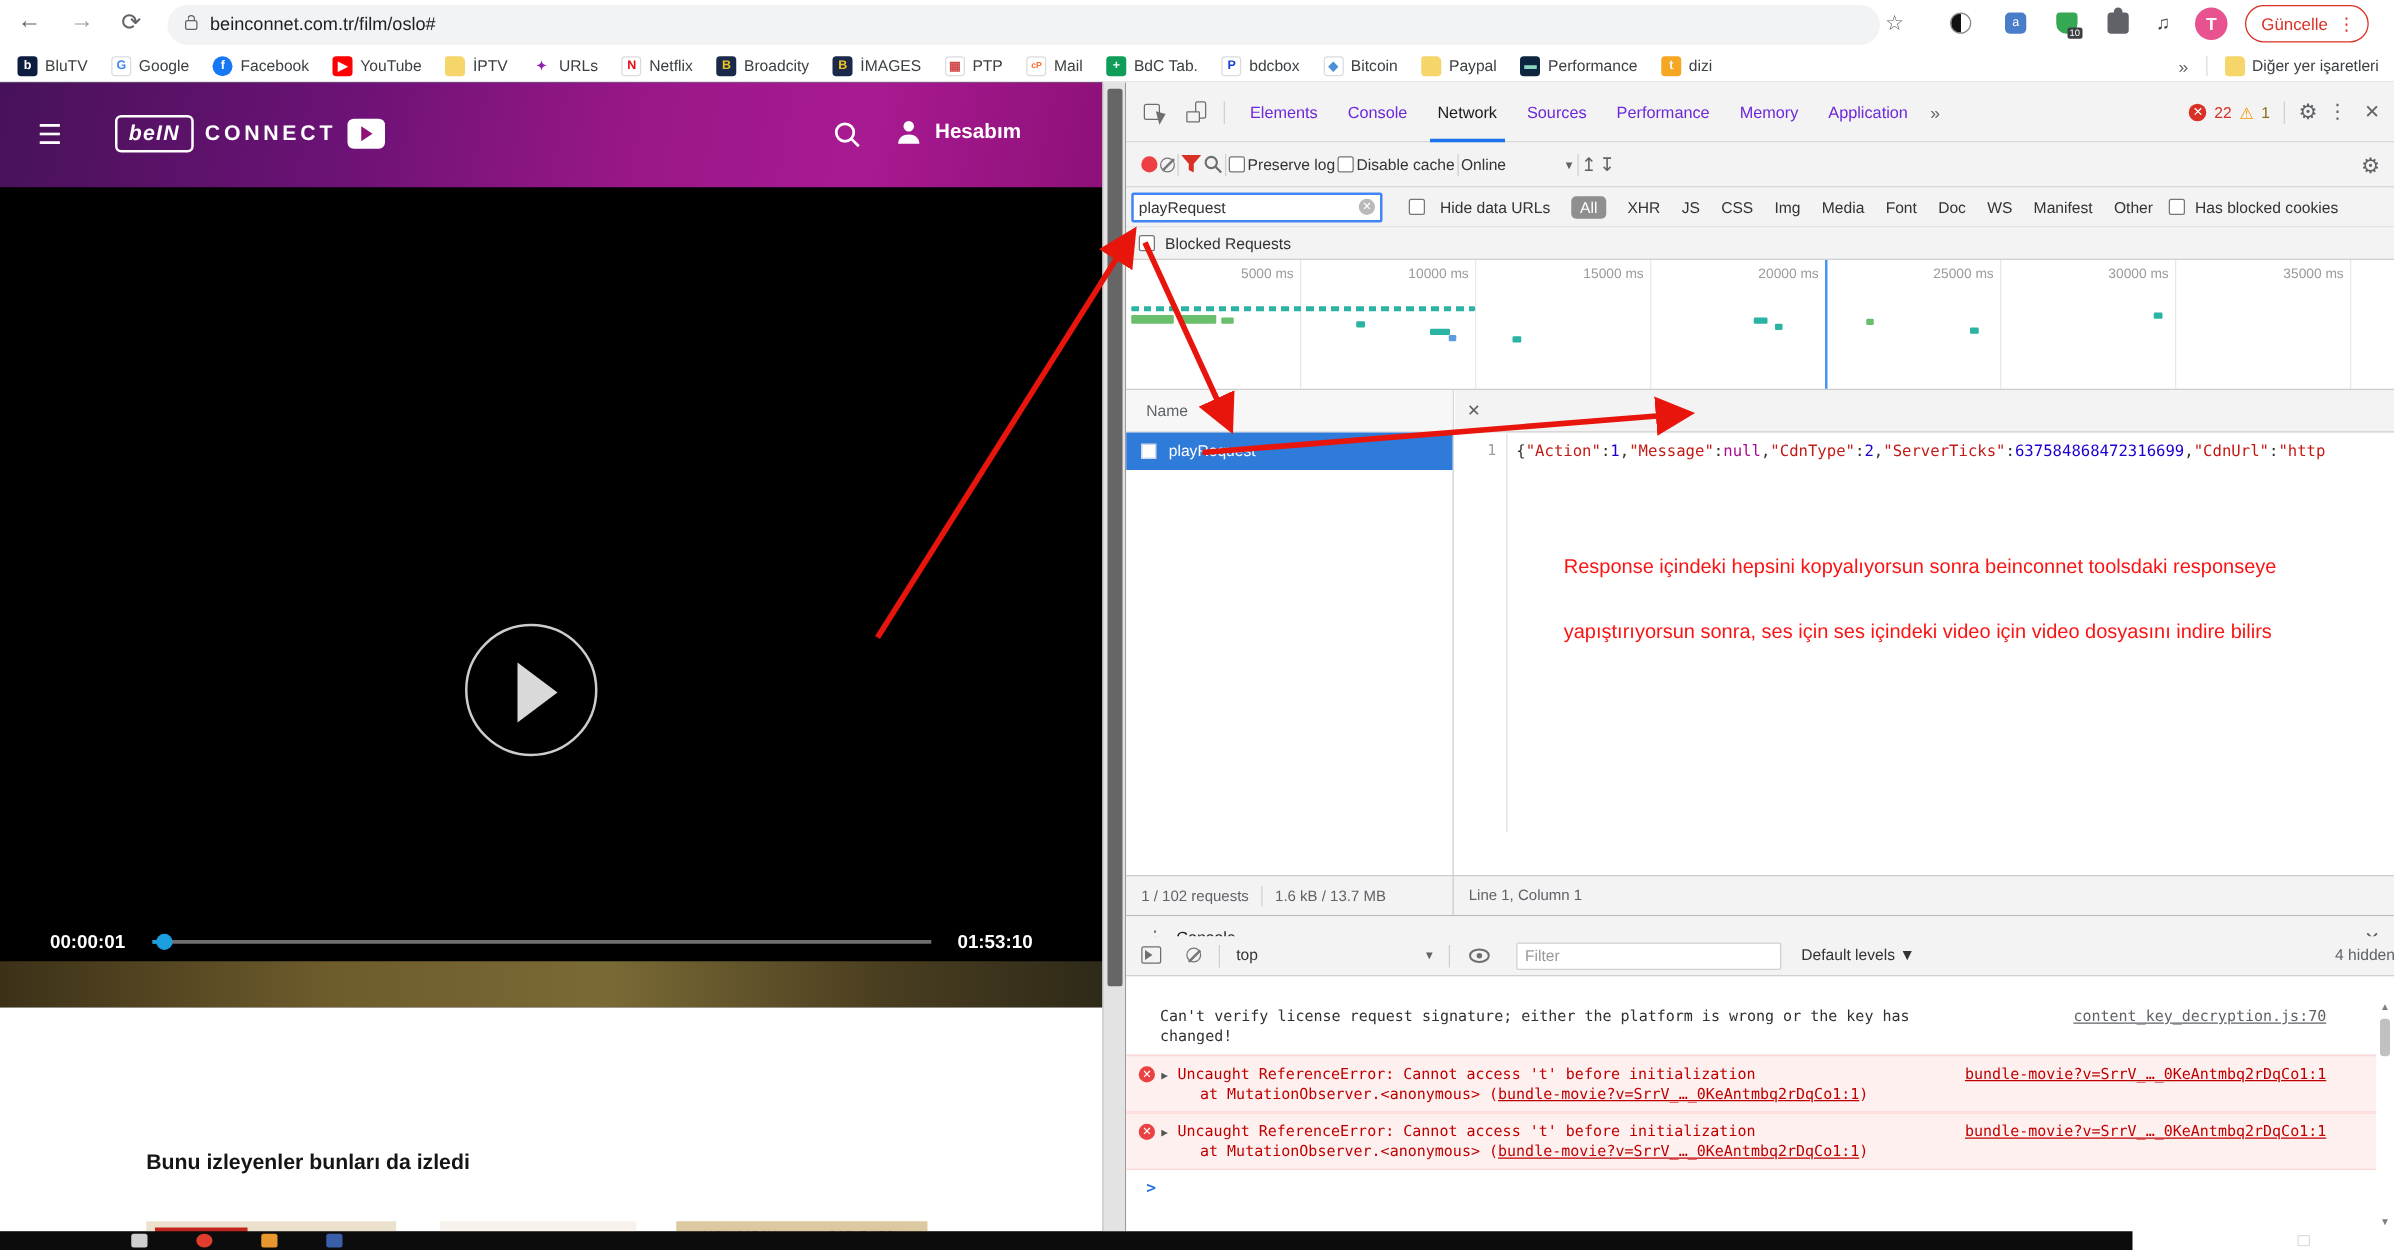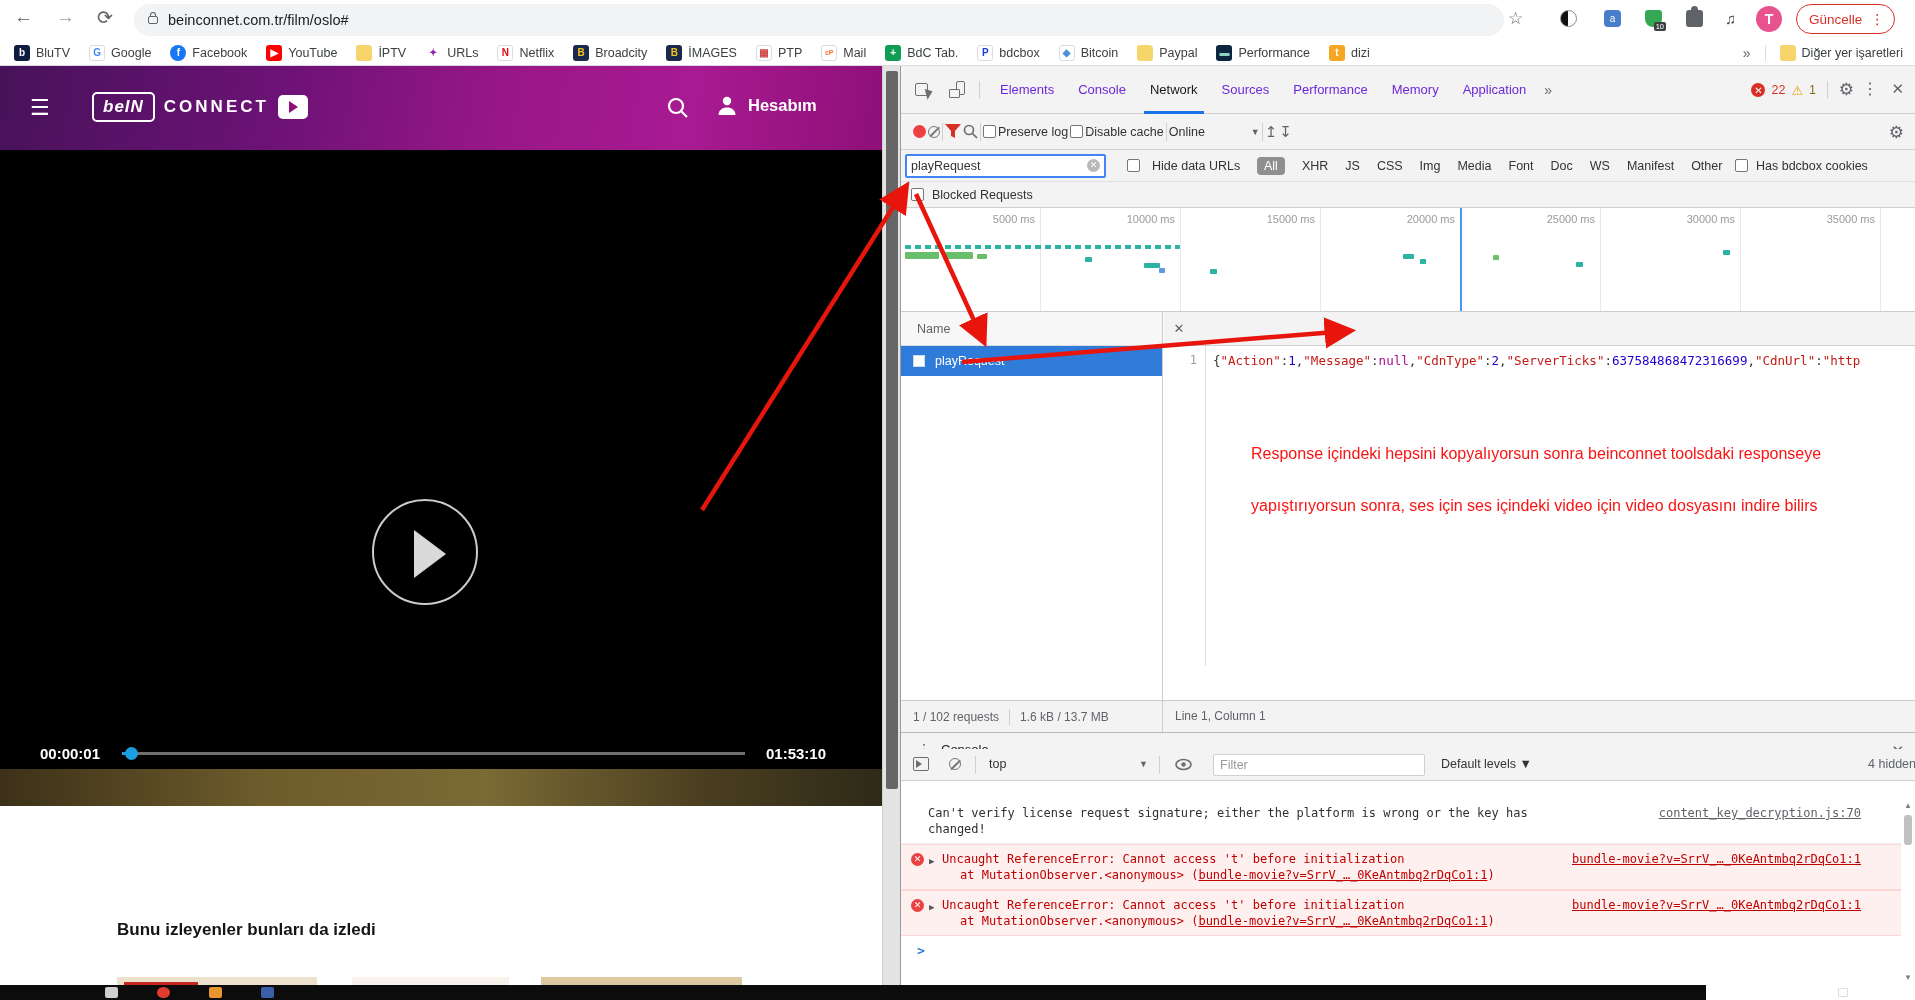--- a/index.html
+++ b/index.html
@@ -518,21 +518,21 @@
         <span class="ftype">CSS</span>
         <span class="ftype">Img</span>
         <span class="ftype">Media</span>
         <span class="ftype">Font</span>
         <span class="ftype">Doc</span>
         <span class="ftype">WS</span>
         <span class="ftype">Manifest</span>
         <span class="ftype">Other</span>
       </span>
     <span class="cb" id="blocked-cookies-cb"></span>
-    <span class="tb-label" id="blocked-cookies-lb">Has bdcbox cookies</span>
+    <span class="tb-label" id="blocked-cookies-lb">Has blocked cookies</span>
   </div>
 
   <div id="blocked-row">
     <span class="cb"></span>
     <span class="tb-label">Blocked Requests</span>
   </div>
 
   <div id="timeline">
       <div class="tl-grid" style="left: 139px;"></div>
       <span class="tl-label" style="left: 139px;">5000 ms</span>

